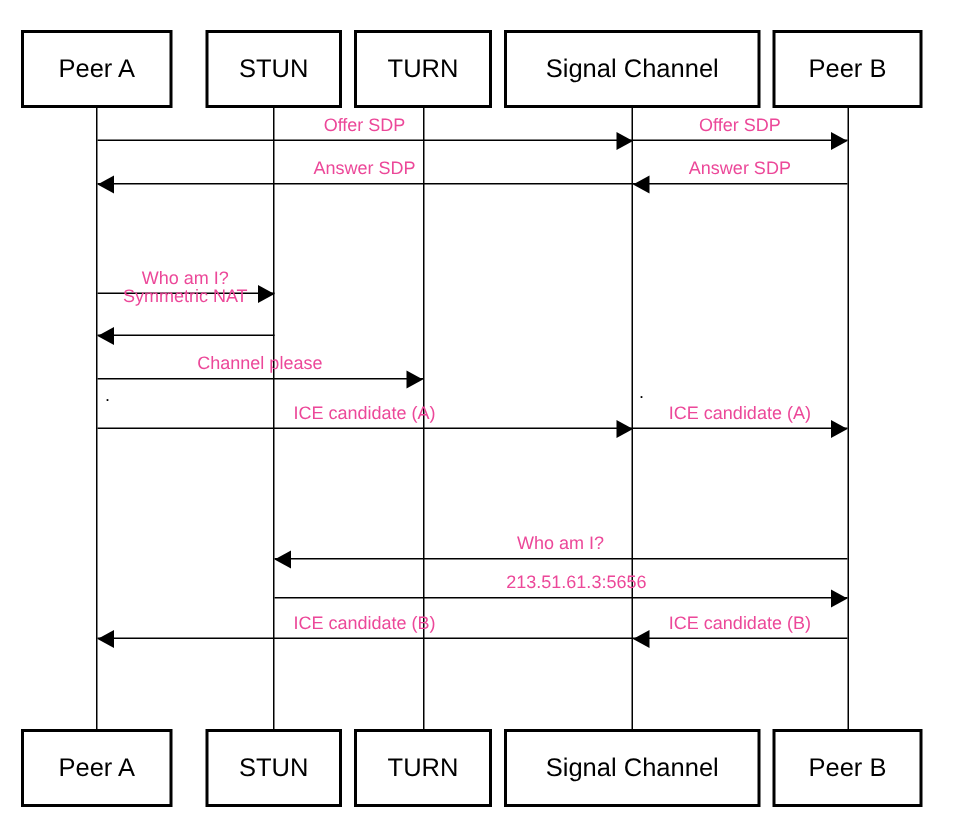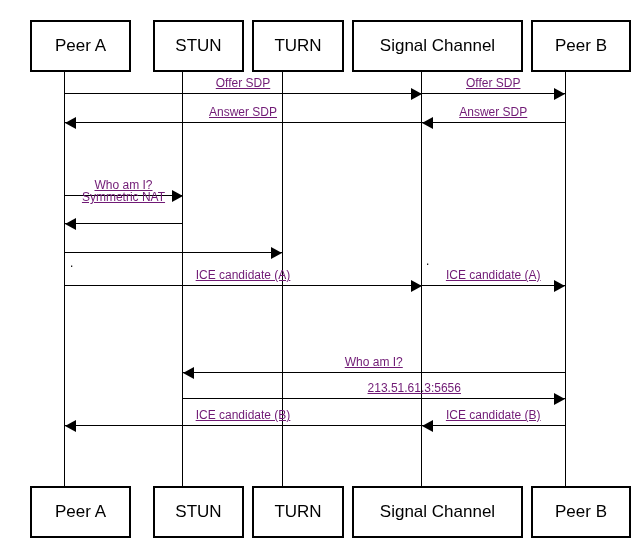--- a/index.html
+++ b/index.html
@@ -21,43 +21,41 @@
     height: 52px;
     border: 2px solid #000000;
     background: #ffffff;
     display: flex;
     align-items: center;
     justify-content: center;
     font-size: 17px;
     color: #000000;
     white-space: nowrap;
     z-index: 3;
-    margin-left: 16px;
   }
   .lifeline {
     position: absolute;
     width: 1px;
     background: #000000;
     z-index: 1;
   }
   .msg-line {
     position: absolute;
     height: 1px;
     background: #000000;
     z-index: 2;
   }
   .msg-label {
     position: absolute;
     font-size: 12px;
     line-height: 14px;
-    color: #701a75;
+    color: #ec4899;
     text-align: center;
     white-space: nowrap;
     z-index: 4;
-    text-decoration: underline;
   }
   .arrowhead {
     position: absolute;
     width: 0;
     height: 0;
     border-top: 6px solid transparent;
     border-bottom: 6px solid transparent;
     z-index: 4;
   }
   .arrowhead.right { border-left: 11px solid #000000; }
@@ -102,32 +100,33 @@
     <div class="arrowhead left" style="top: 116.5px; left: 64.5px;"></div>
     <div class="msg-label" style="left: 64.5px; width: 357px; top: 105px;">Answer SDP</div>
     <div class="msg-line" style="left: 64.5px; top: 195px; width: 118px;"></div>
     <div class="arrowhead right" style="top: 189.5px; left: 171.5px;"></div>
     <div class="msg-label" style="left: 64.5px; width: 118px; top: 178px;">Who am I?</div>
     <div class="msg-line" style="left: 64.5px; top: 223px; width: 118px;"></div>
     <div class="arrowhead left" style="top: 217.5px; left: 64.5px;"></div>
     <div class="msg-label" style="left: 64.5px; width: 118px; top: 190px;">Symmetric NAT</div>
     <div class="msg-line" style="left: 64.5px; top: 252px; width: 217.5px;"></div>
     <div class="arrowhead right" style="top: 246.5px; left: 271px;"></div>
+    <div class="msg-label" style="left: 64.5px; width: 217.5px; top: 235px;">Channel please</div>
     <div class="msg-line" style="left: 64.5px; top: 285px; width: 357px;"></div>
     <div class="arrowhead right" style="top: 279.5px; left: 410.5px;"></div>
     <div class="msg-label" style="left: 64.5px; width: 357px; top: 268px;">ICE candidate (A)</div>
     <div class="msg-line" style="left: 421.5px; top: 285px; width: 143.5px;"></div>
     <div class="arrowhead right" style="top: 279.5px; left: 554px;"></div>
     <div class="msg-label" style="left: 421.5px; width: 143.5px; top: 268px;">ICE candidate (A)</div>
     <div class="msg-line" style="left: 182.5px; top: 372px; width: 382.5px;"></div>
     <div class="arrowhead left" style="top: 366.5px; left: 182.5px;"></div>
     <div class="msg-label" style="left: 182.5px; width: 382.5px; top: 355px;">Who am I?</div>
     <div class="msg-line" style="left: 182.5px; top: 398px; width: 382.5px;"></div>
     <div class="arrowhead right" style="top: 392.5px; left: 554px;"></div>
-    <div class="msg-label" style="left: 195px; width: 382.5px; top: 381px; padding-left: 28px;">213.51.61.3:5656</div>
+    <div class="msg-label" style="left: 165px; width: 382.5px; top: 381px; padding-left: 28px;">213.51.61.3:5656</div>
     <div class="msg-line" style="left: 421.5px; top: 425px; width: 143.5px;"></div>
     <div class="arrowhead left" style="top: 419.5px; left: 421.5px;"></div>
     <div class="msg-label" style="left: 421.5px; width: 143.5px; top: 408px;">ICE candidate (B)</div>
     <div class="msg-line" style="left: 64.5px; top: 425px; width: 357px;"></div>
     <div class="arrowhead left" style="top: 419.5px; left: 64.5px;"></div>
     <div class="msg-label" style="left: 64.5px; width: 357px; top: 408px;">ICE candidate (B)</div>
     <div class="stray-mark" style="left: 70px; top: 257px;">.</div>
     <div class="stray-mark" style="left: 426px; top: 255px;">.</div>
   </div>
 

